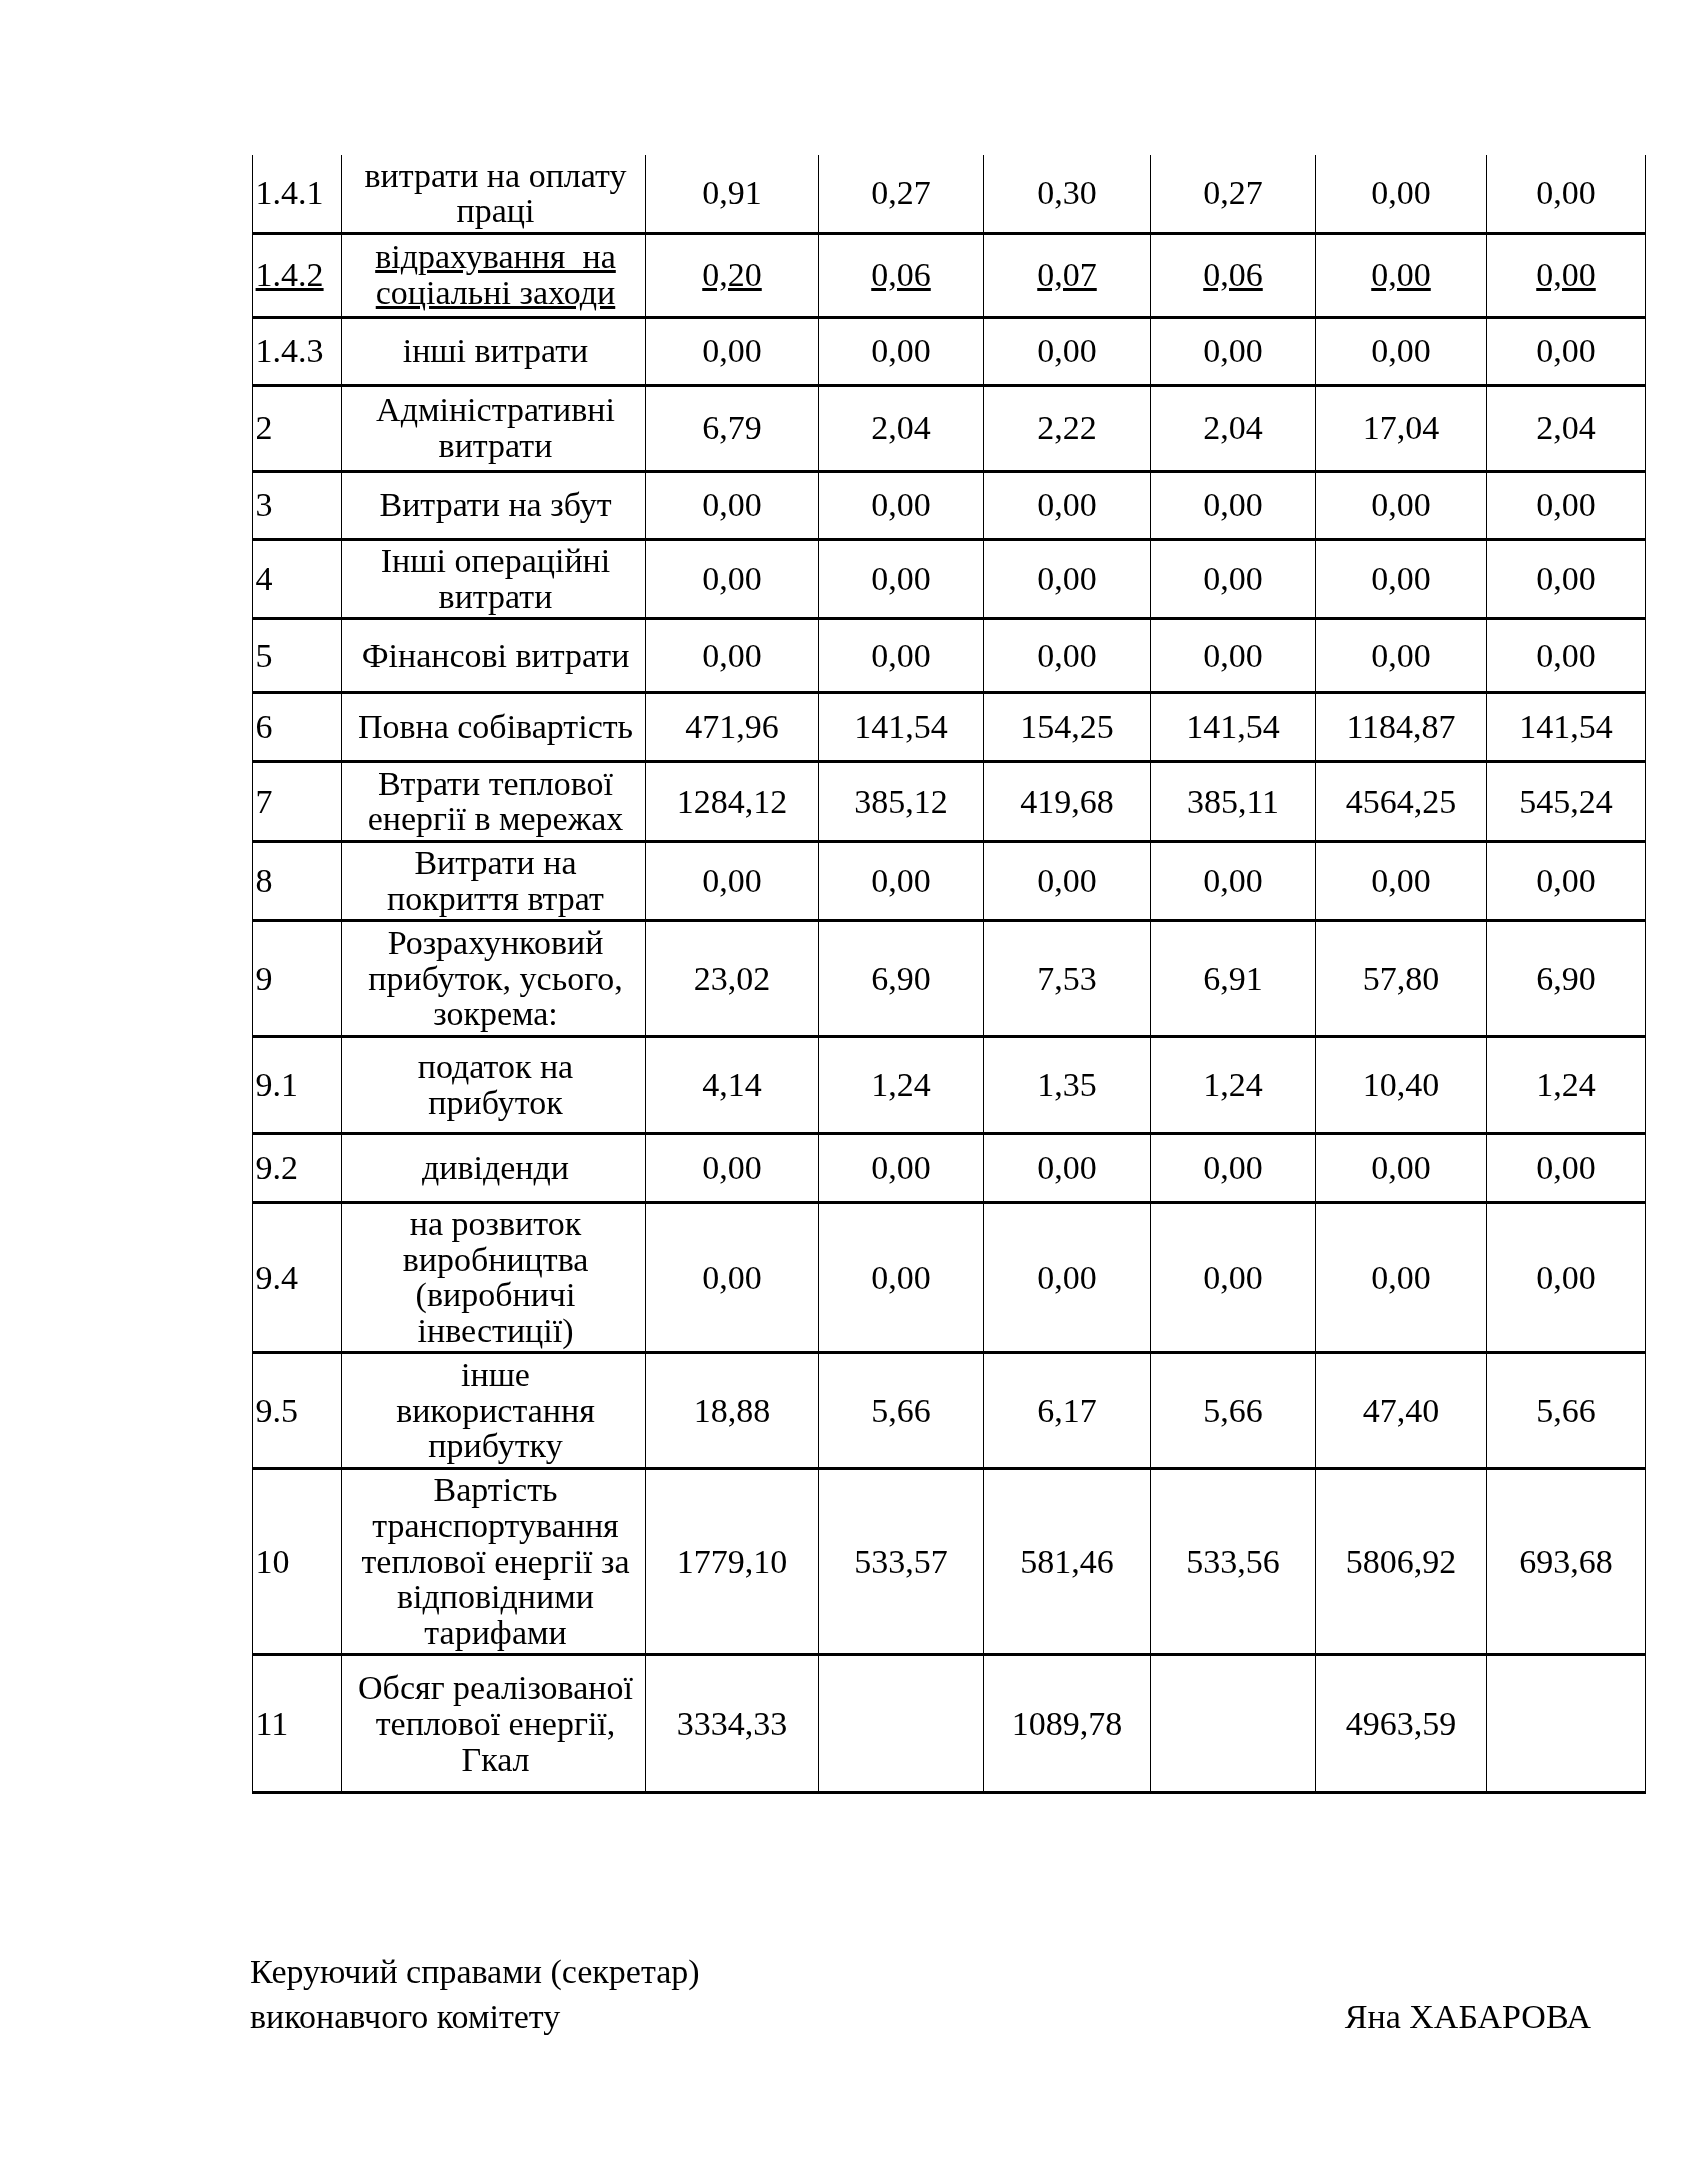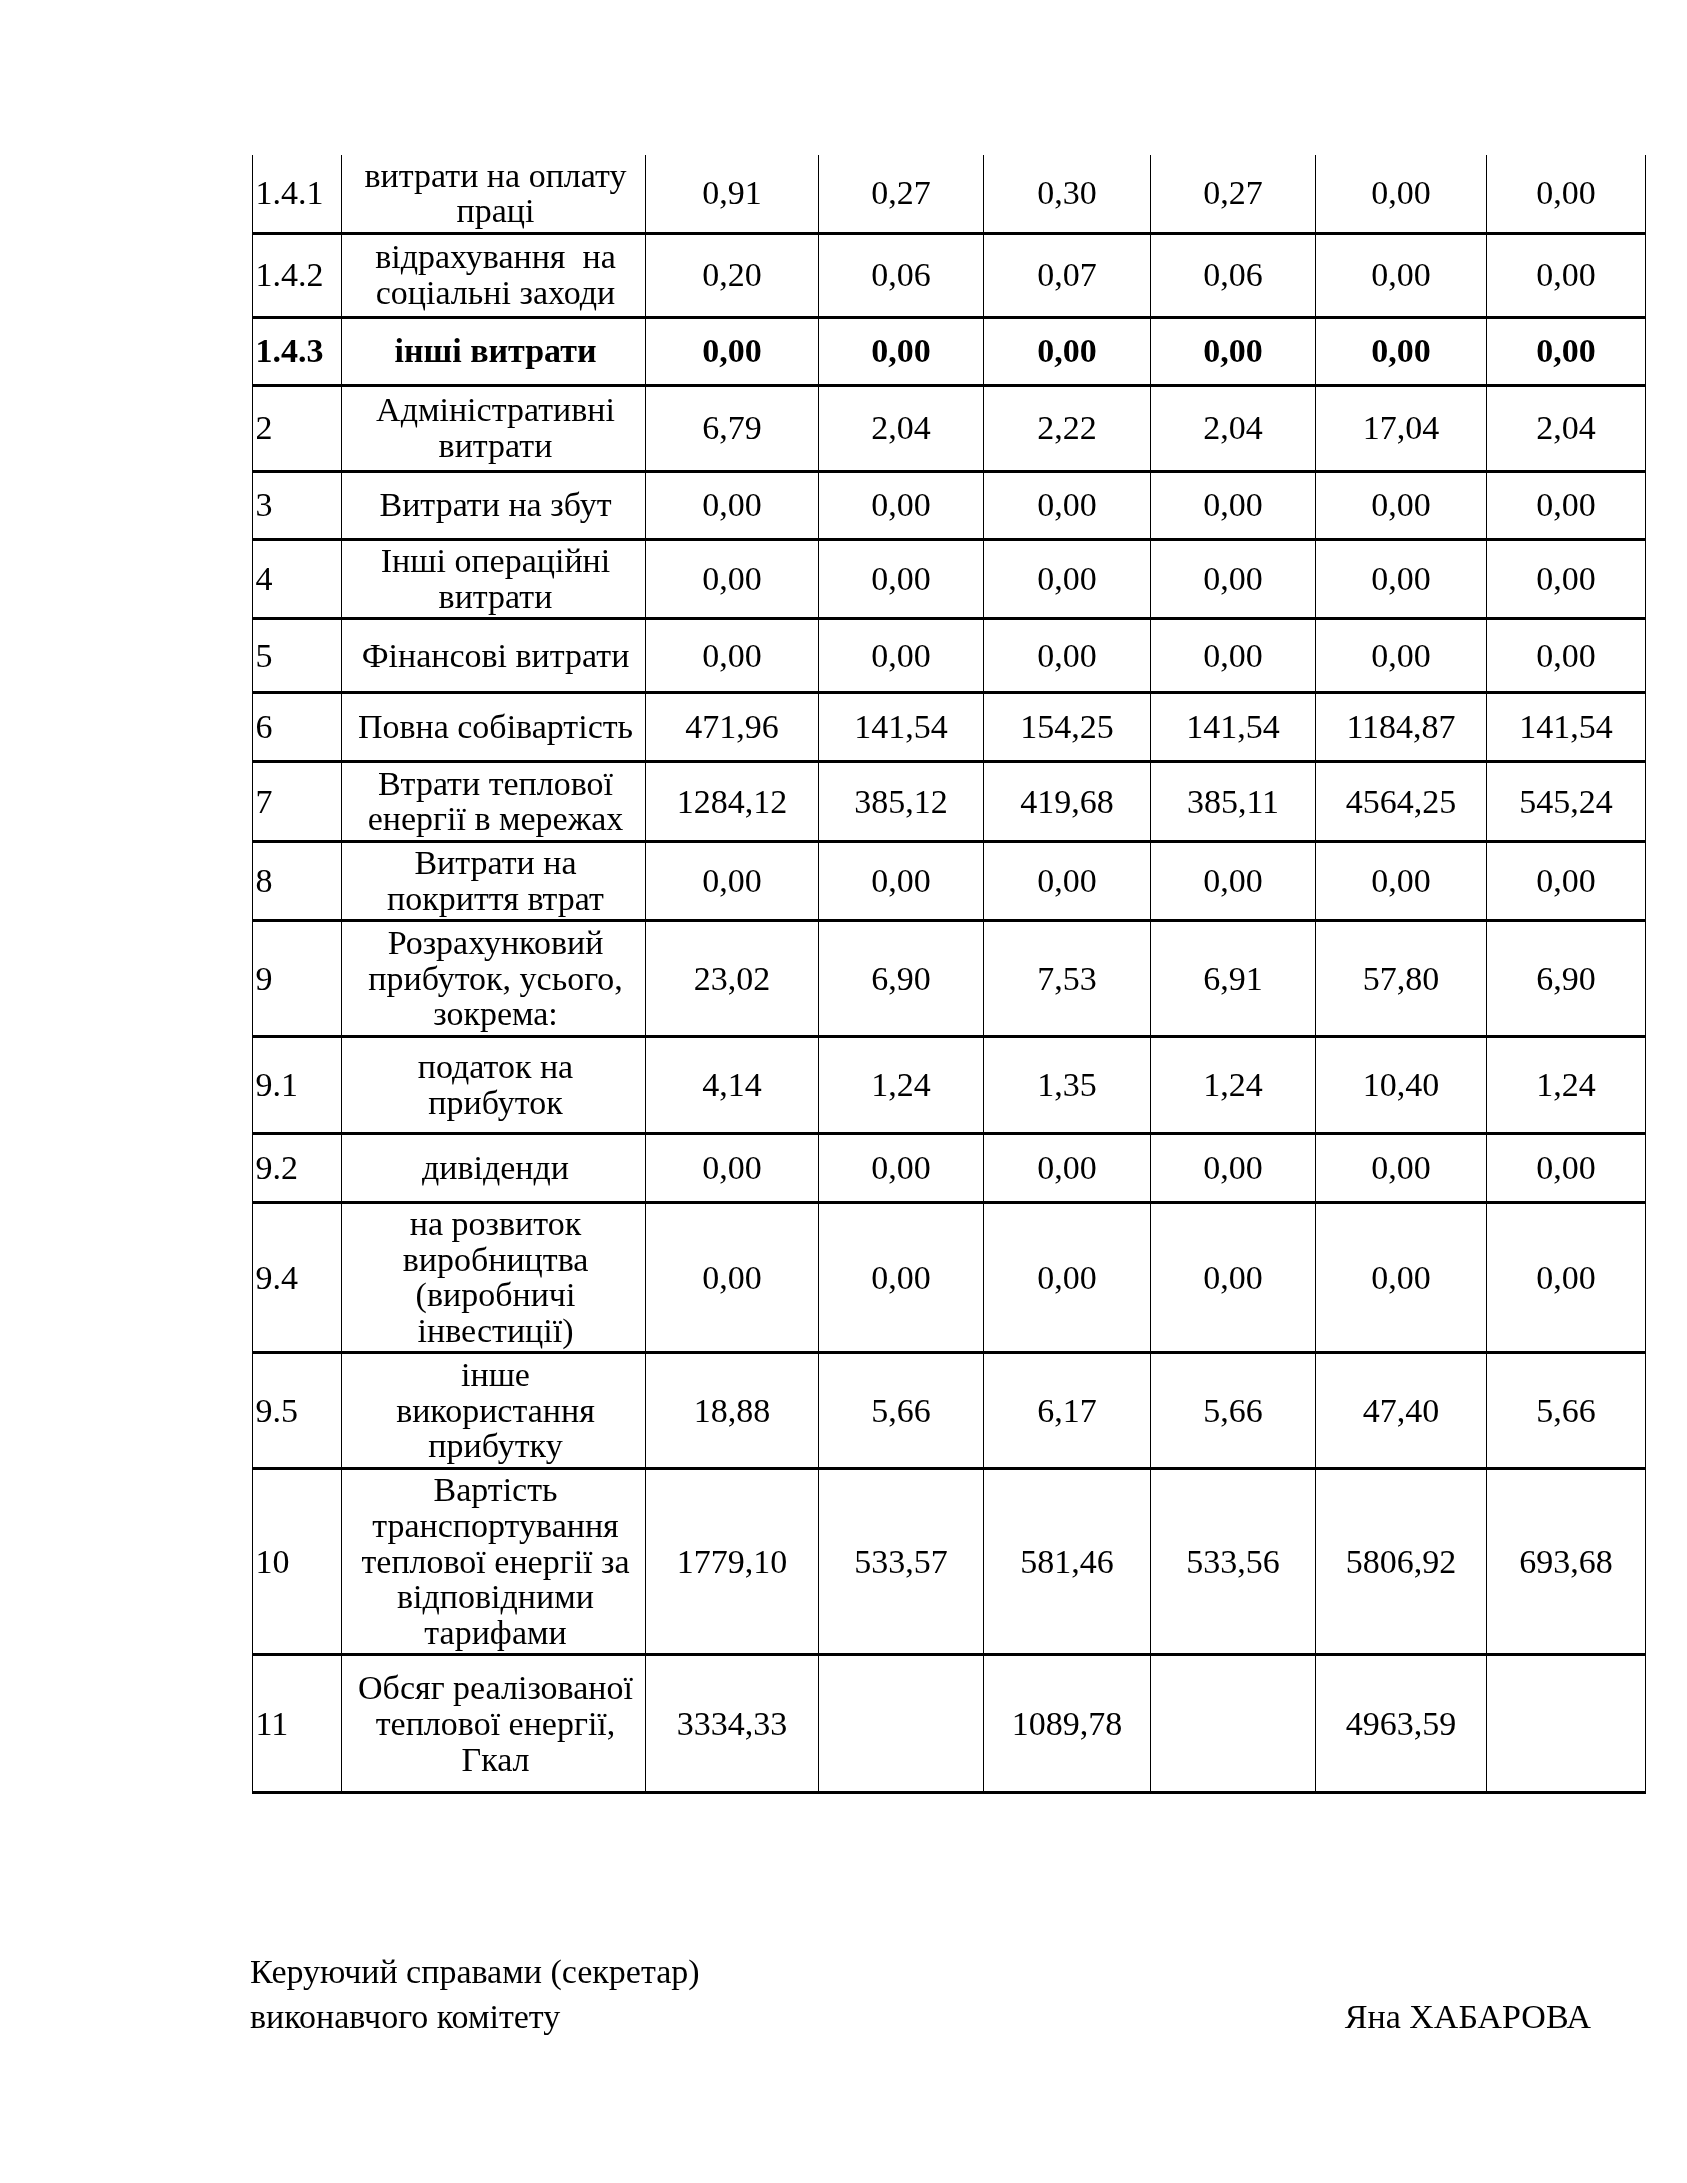--- a/index.html
+++ b/index.html
@@ -55,32 +55,32 @@
           <td class="c-num">1.4.1</td>
           <td class="c-label">витрати на оплату
 праці</td>
           <td class="c-val">0,91</td>
           <td class="c-val">0,27</td>
           <td class="c-val">0,30</td>
           <td class="c-val">0,27</td>
           <td class="c-val">0,00</td>
           <td class="c-val">0,00</td>
         </tr>
-        <tr style="height: 84px;">
+        <tr style="height: 84px; text-decoration: underline;">
           <td class="c-num">1.4.2</td>
           <td class="c-label">відрахування  на
 соціальні заходи</td>
           <td class="c-val">0,20</td>
           <td class="c-val">0,06</td>
           <td class="c-val">0,07</td>
           <td class="c-val">0,06</td>
           <td class="c-val">0,00</td>
           <td class="c-val">0,00</td>
         </tr>
-        <tr style="height: 68px; font-weight: bold;">
+        <tr style="height: 68px;">
           <td class="c-num">1.4.3</td>
           <td class="c-label">інші витрати</td>
           <td class="c-val">0,00</td>
           <td class="c-val">0,00</td>
           <td class="c-val">0,00</td>
           <td class="c-val">0,00</td>
           <td class="c-val">0,00</td>
           <td class="c-val">0,00</td>
         </tr>
         <tr style="height: 86px;">

